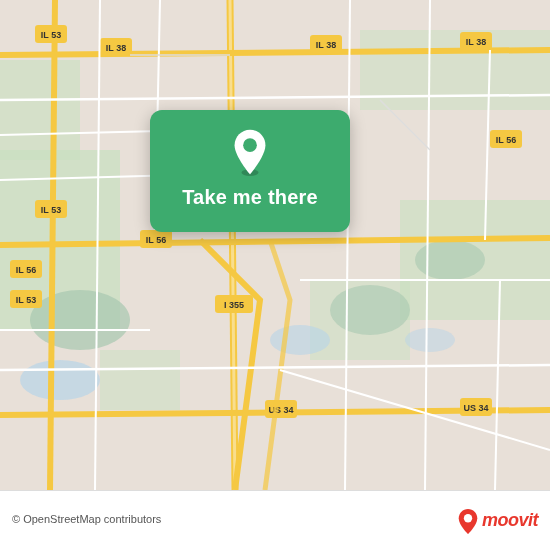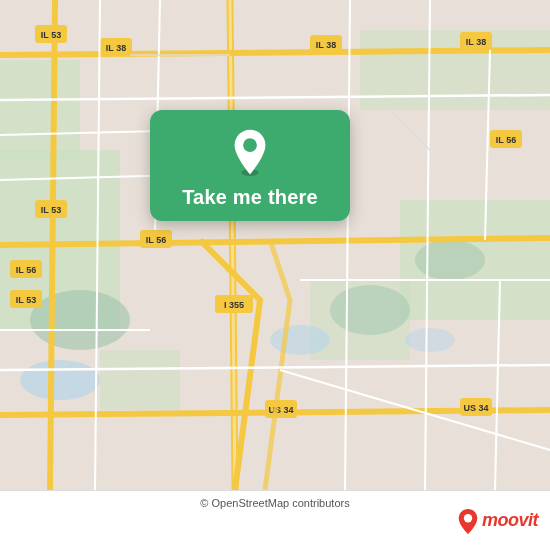--- a/index.html
+++ b/index.html
@@ -30,21 +30,21 @@
     .take-me-card {
       position: absolute;
       top: 110px;
       left: 150px;
       width: 200px;
       background-color: #3dab6e;
       border-radius: 12px;
       display: flex;
       flex-direction: column;
       align-items: center;
-      padding: 18px 16px 12px 16px;
+      padding: 18px 16px 23px 16px;
       box-shadow: 0 4px 16px rgba(0,0,0,0.25);
       cursor: pointer;
     }
 
     .map-pin-icon {
       width: 48px;
       height: 48px;
       margin-bottom: 10px;
     }
 
@@ -55,20 +55,21 @@
       letter-spacing: 0.2px;
     }
 
     
     #bottom-bar {
       width: 550px;
       height: 60px;
       background: #fff;
       border-top: 1px solid #ddd;
       display: flex;
+      flex-direction: column;
       justify-content: center;
       padding: 6px 12px;
       position: relative;
     }
 
     .copyright-text {
       font-size: 11px;
       color: #555;
       margin-bottom: 3px;
     }

